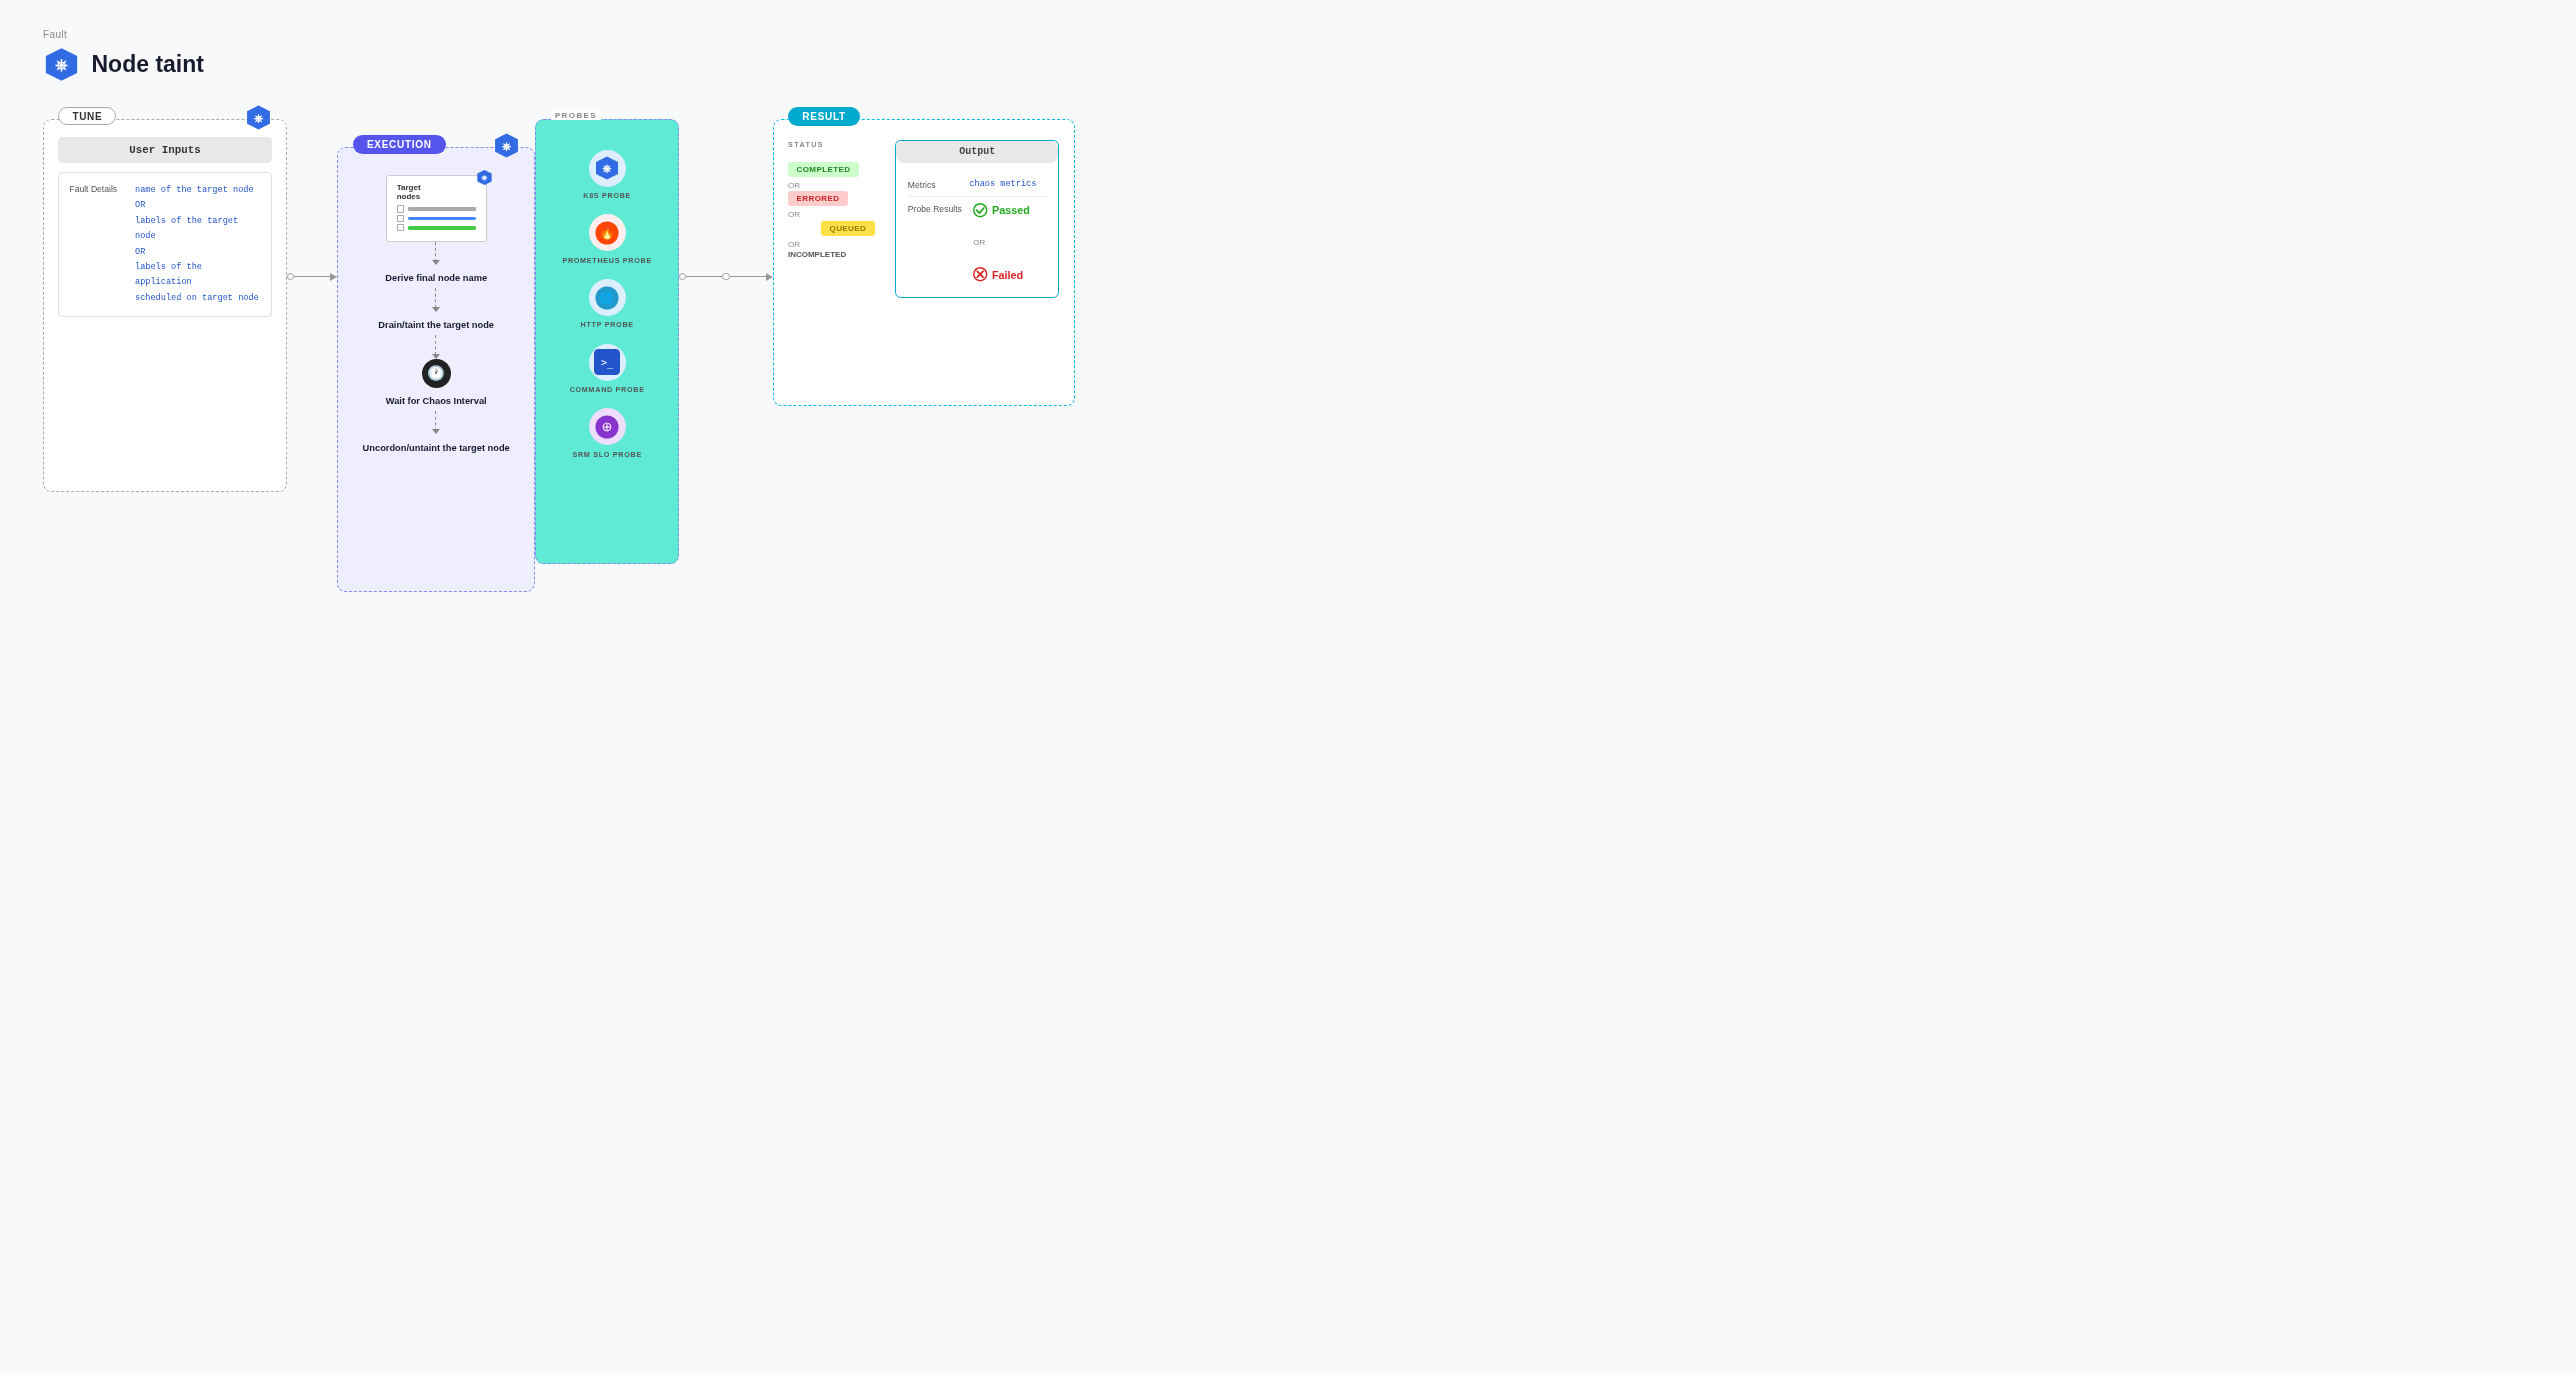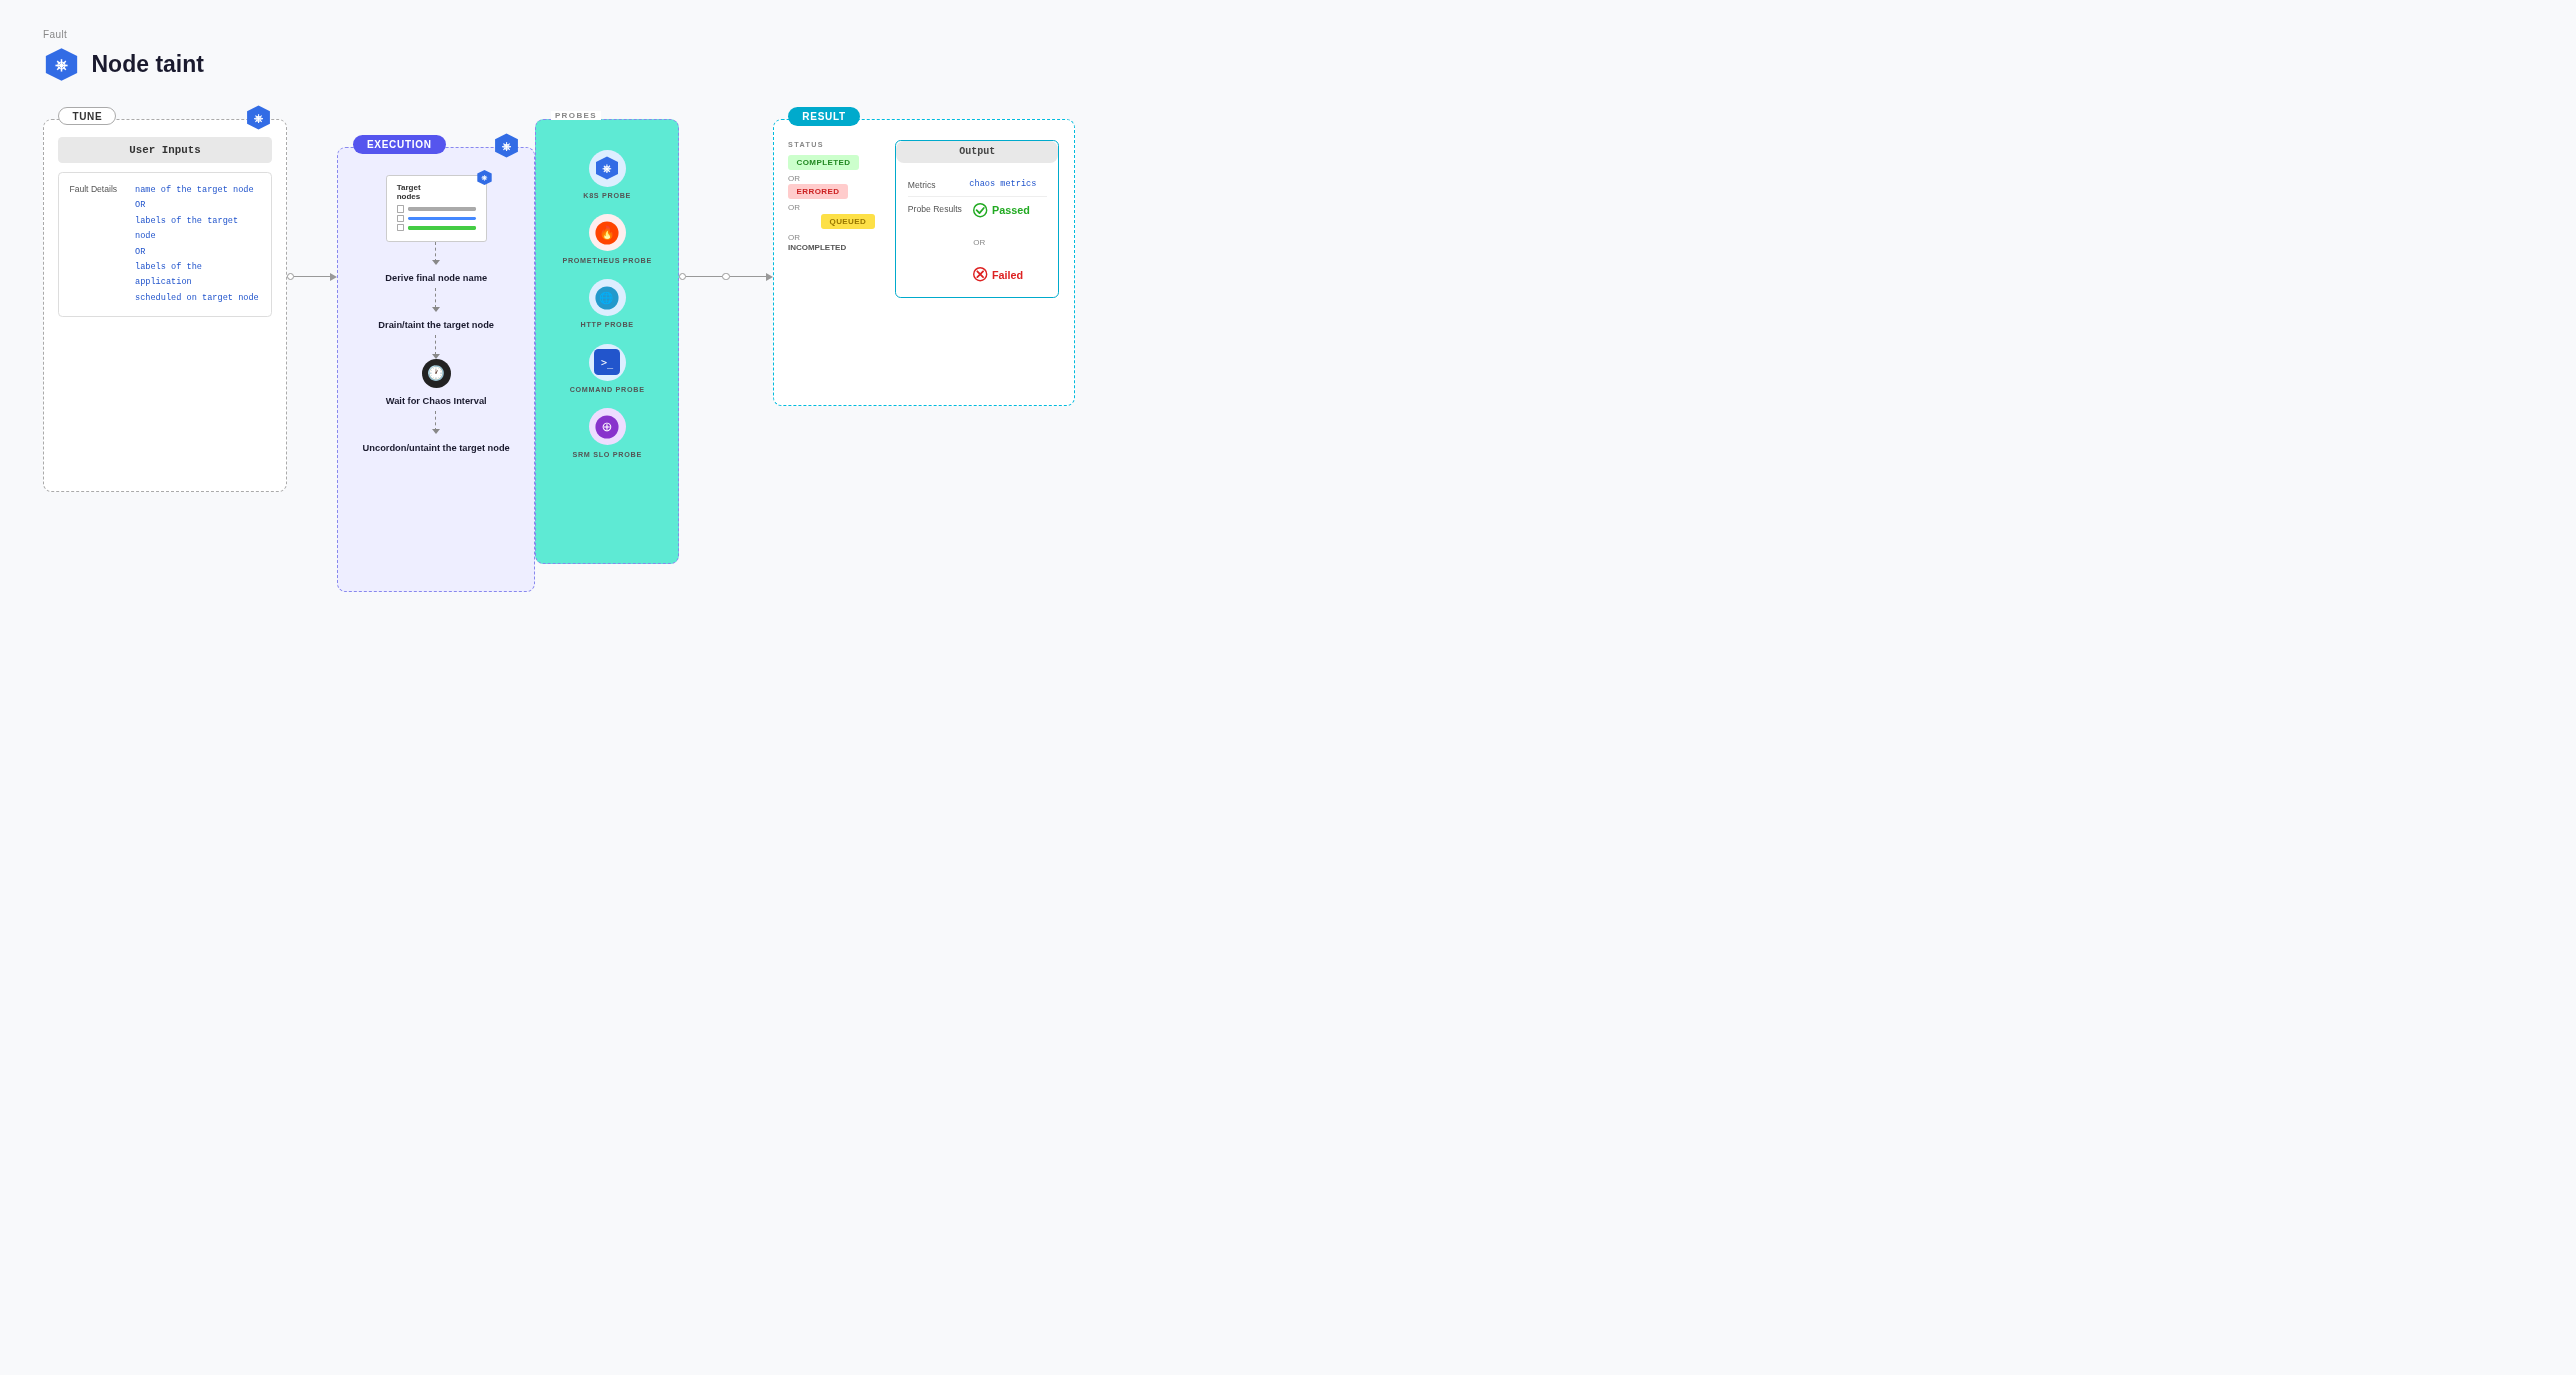--- a/index.html
+++ b/index.html
@@ -338,21 +338,21 @@
 
     .status-col {
       min-width: 93px;
     }
 
     .status-section-label {
       font-size: 7.2px;
       font-weight: 700;
       letter-spacing: 1.4px;
       color: #888;
-      margin-bottom: 6px;
+      margin-bottom: 13px;
     }
 
     .status-badge {
       display: inline-block;
       padding: 2.9px 8.6px;
       border-radius: 2.9px;
       font-size: 8px;
       font-weight: 700;
       letter-spacing: 0.4px;
       margin-bottom: 2.9px;

